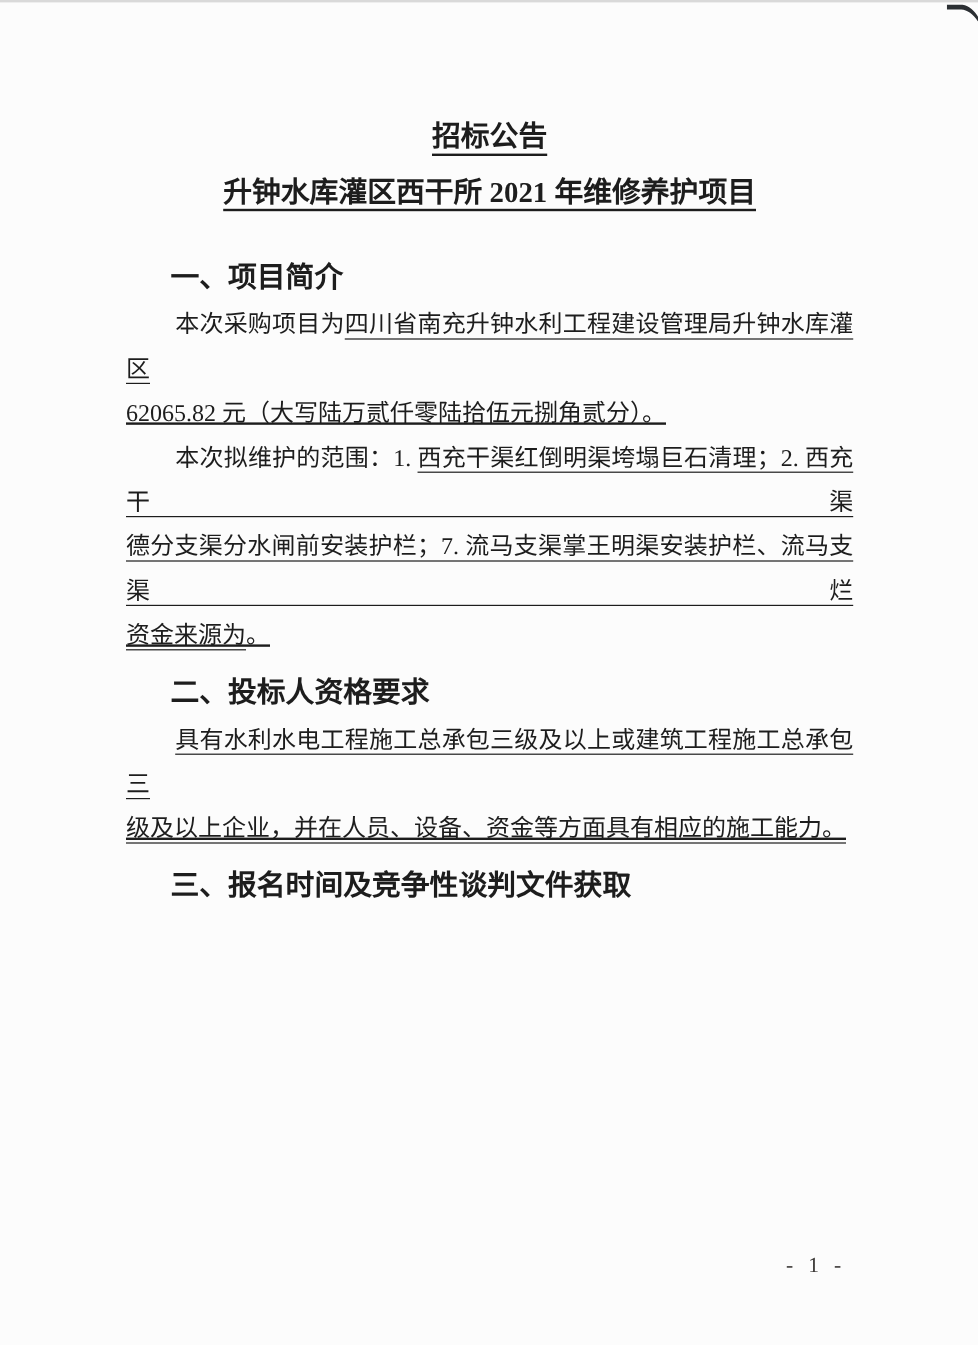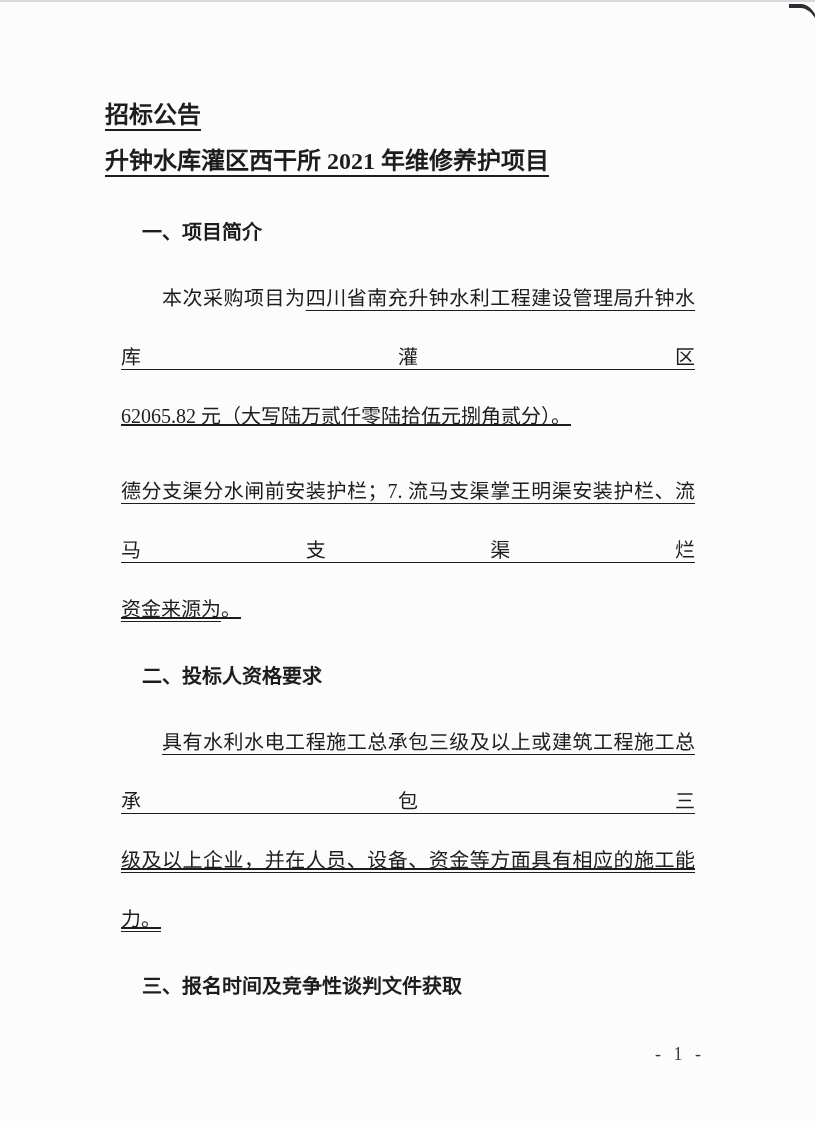--- a/index.html
+++ b/index.html
@@ -21,45 +21,45 @@
     background:rgba(95,95,95,0.22);
   }
   .corner-mark{
     position:absolute;top:2px;right:0;
   }
   .content{
     position:absolute;
     left:105px;top:92px;width:606px;
   }
   .doc-title{
-    text-align:left;
+    text-align:center;
     font-weight:700;
     font-size:24px;
   }
   .title-line{
     line-height:46px;height:46px;
   }
   .doc-title .u{
     text-decoration:underline;
     text-underline-offset:6px;
     text-decoration-thickness:1.6px;
   }
   .heading{
-    font-size:20px;
+    font-size:24px;
     font-weight:700;
     line-height:42px;
     text-indent:37px;
     margin-top:8px;
   }
   #blocks .heading:first-child{margin-top:27px;}
   #blocks .heading:last-child{margin-top:0;}
   .para{
     font-size:20px;
-    line-height:59px;
-    margin:16px;
+    line-height:37px;
+    margin:0;
   }
   .line{
     text-align:justify;
     text-align-last:justify;
   }
   .line.last{
     text-align-last:left;
     text-decoration:underline;
   }
   .line.indent{
@@ -97,20 +97,21 @@
         <span class="u">升钟水库灌区西干所 2021 年维修养护项目</span>
       </div>
     </div>
     <div id="blocks">
         <div class="heading">一、项目简介</div>
         <div class="para">
           <div class="line indent"><span>本次采购项目为</span><span class="u">四川省南充升钟水利工程建设管理局升钟水库灌区</span></div>
           <div class="line last"><span>62065.82 元（大写陆万贰仟零陆拾伍元捌角贰分）。</span></div>
         </div>
         <div class="para">
+          <div class="line indent"><span>本次拟维护的范围：1. </span><span class="u">西充干渠红倒明渠垮塌巨石清理；2. 西充干渠</span></div>
           <div class="line"><span class="u">德分支渠分水闸前安装护栏；7. 流马支渠掌王明渠安装护栏、流马支渠烂</span></div>
           <div class="line last"><span class="u">资金来源为</span><span>。</span></div>
         </div>
         <div class="heading">二、投标人资格要求</div>
         <div class="para">
           <div class="line indent"><span class="u">具有水利水电工程施工总承包三级及以上或建筑工程施工总承包三</span></div>
           <div class="line last"><span class="u">级及以上企业，并在人员、设备、资金等方面具有相应的施工能力。</span></div>
         </div>
         <div class="heading">三、报名时间及竞争性谈判文件获取</div>
         <div class="para">

